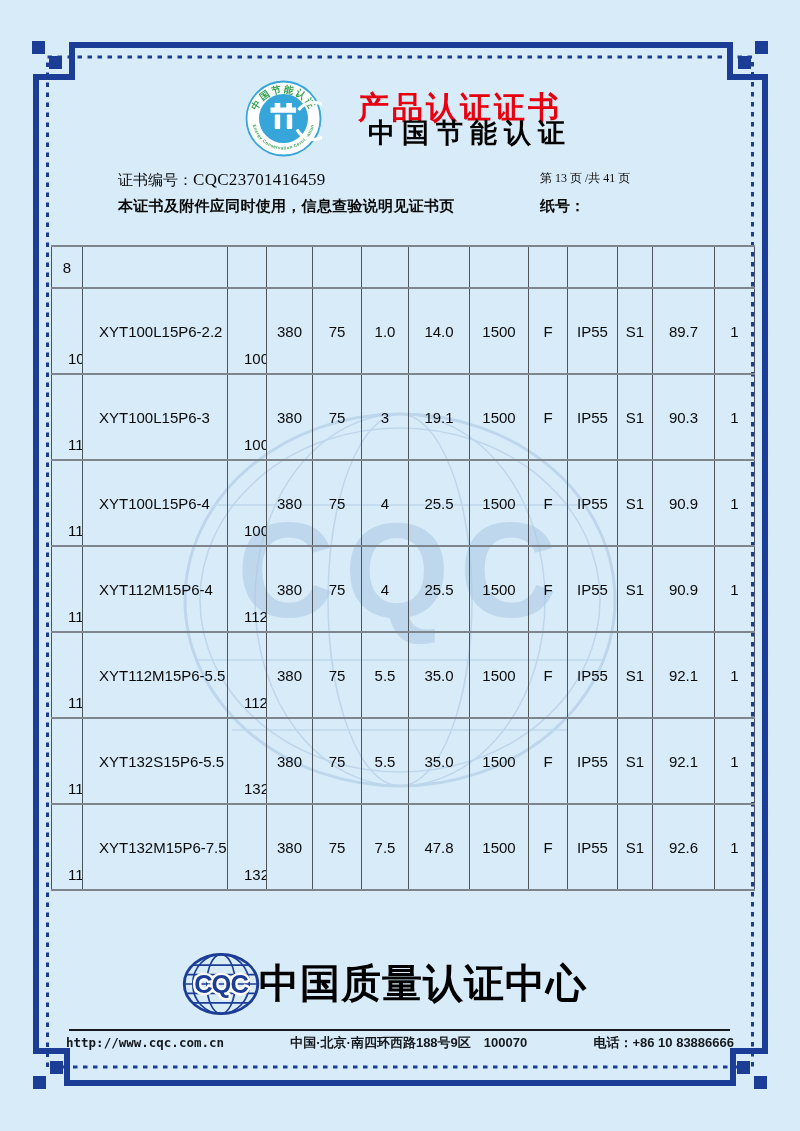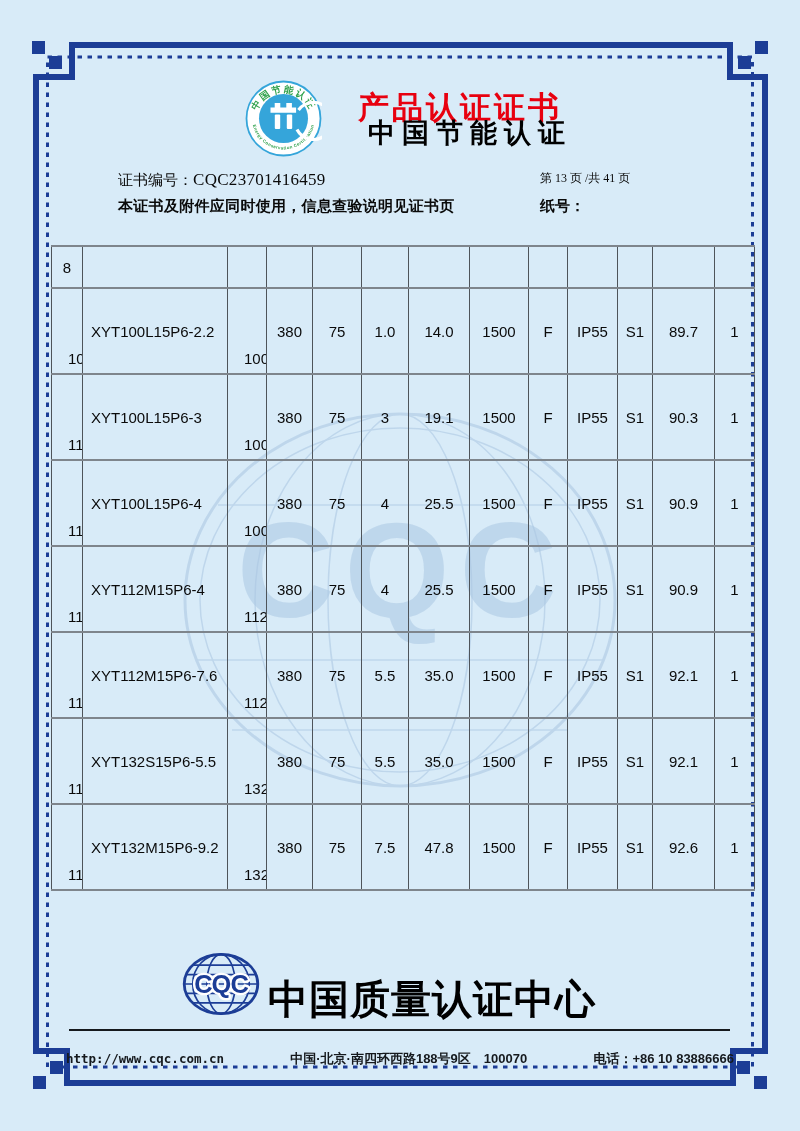--- a/index.html
+++ b/index.html
@@ -59,36 +59,36 @@
     border-left:1.6px solid var(--grid-v);
     border-right:1.6px solid var(--grid-v);
     border-top:2px solid var(--grid-h);
     border-bottom:2px solid var(--grid-h);
     font-size:15px;color:var(--ink);
     text-align:center;vertical-align:middle;
     padding:0;overflow:hidden;
   }
   #product-table tr.data-row{height:84px;}
   #product-table tr.partial-row{height:42px;}
-  #product-table td.model-cell{text-align:left;padding-left:8px;}
+  #product-table td.model-cell{text-align:left;padding-left:16px;}
   .stackwrap{
     height:72px;display:flex;flex-direction:row;
     justify-content:space-between;align-items:flex-end;
     margin:6px 16px;
   }
 
   
   #cqc-logo{left:181px;top:951px;width:80px;height:66px;z-index:2;}
-  #org-name{left:268px;top:956px;z-index:2;font-size:40px;font-weight:600;
-    letter-spacing:1px;color:#000;margin-top:16px;}
+  #org-name{left:259px;top:956px;z-index:2;font-size:40px;font-weight:600;
+    letter-spacing:1px;color:#000;}
   #infobar-line{left:69px;top:1029px;width:661px;border-top:2px solid #15191d;z-index:2;}
   #infobar{
     left:66px;top:1034px;width:668px;z-index:2;
     display:flex;justify-content:space-between;align-items:baseline;
-    font-size:13px;font-weight:bold;color:#15191d;margin-top:16px;
+    font-size:13px;font-weight:bold;color:#15191d;
   }
   #infobar .website{font-family:"DejaVu Sans Mono","Liberation Mono",monospace;font-size:12.5px;}
 </style>
 </head>
 <body>
 
 <svg id="wm-svg" class="abs" width="800" height="1131" viewBox="0 0 800 1131">
   <g stroke="#aac6e2" fill="none" opacity="0.55" stroke-width="3">
     <ellipse cx="400" cy="600" rx="215" ry="186"></ellipse>
     <ellipse cx="400" cy="600" rx="200" ry="172" stroke-width="1.5"></ellipse>
@@ -277,21 +277,21 @@
         <td>90.9</td>
         <td>1</td>
       </tr>
       <tr class="data-row">
         <td>
           <div class="stackwrap">
             <span>11</span>
             <span>3</span>
           </div>
         </td>
-        <td class="model-cell">XYT112M15P6-7.6</td>
+        <td class="model-cell">XYT112M15P6-5.5</td>
         <td>
           <div class="stackwrap">
             <span>11</span>
             <span>2</span>
           </div>
         </td>
         <td>380</td>
         <td>75</td>
         <td>5.5</td>
         <td>35.0</td>
@@ -327,21 +327,21 @@
         <td>92.1</td>
         <td>1</td>
       </tr>
       <tr class="data-row">
         <td>
           <div class="stackwrap">
             <span>11</span>
             <span>5</span>
           </div>
         </td>
-        <td class="model-cell">XYT132M15P6-9.2</td>
+        <td class="model-cell">XYT132M15P6-7.5</td>
         <td>
           <div class="stackwrap">
             <span>13</span>
             <span>2</span>
           </div>
         </td>
         <td>380</td>
         <td>75</td>
         <td>7.5</td>
         <td>47.8</td>

